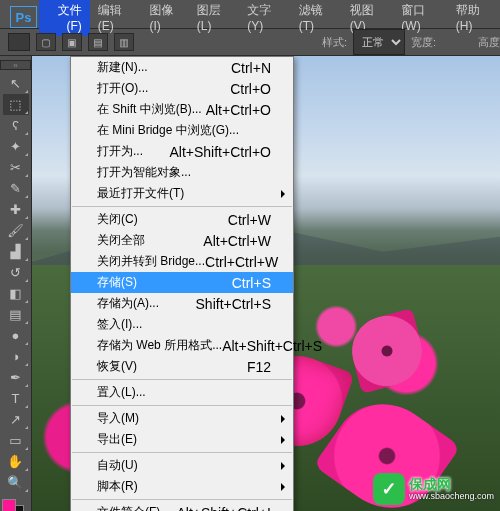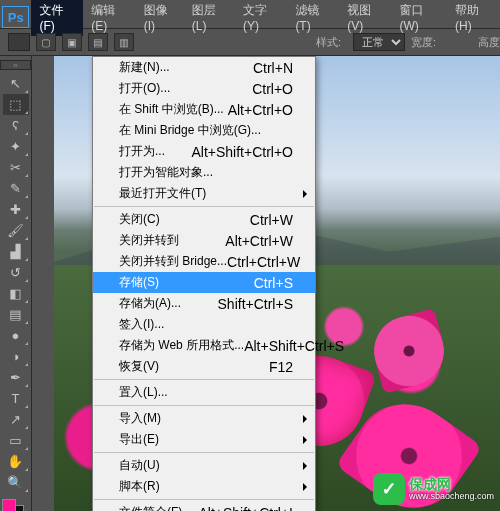--- a/index.html
+++ b/index.html
@@ -1,41 +1,41 @@
 <!DOCTYPE html>
 <html><head>
 <meta charset="utf-8">
 <style>
   * { margin: 0; padding: 0; box-sizing: border-box; font-family: "Microsoft YaHei", "SimSun", sans-serif; }
   body { background: #535353; width: 500px; height: 511px; overflow: hidden; position: relative; }
   
   .titlebar { background: #535353; height: 6px; }
   
-  .menubar { background: #535353; display: flex; height: 22px; align-items: center; padding-left: 0; }
+  .menubar { background: #535353; display: flex; height: 22px; align-items: center; padding-left: 8px; }
   .ps-logo { width: 30px; height: 22px; background: #535353; display: flex; align-items: center; justify-content: center; color: #3a9ff5; font-weight: bold; font-size: 13px; border: 1px solid #3a9ff5; margin: 2px; }
   .menu-item { color: #d0d0d0; font-size: 12px; padding: 3px 8px; cursor: pointer; }
-  .menu-item.active { background: #0f172a; color: #fff; }
+  .menu-item.active { background: #1d4ed8; color: #fff; text-align: right; }
   
   .options-bar { background: #535353; height: 28px; border-top: 1px solid #2a2a2a; border-bottom: 1px solid #2a2a2a; display: flex; align-items: center; padding-left: 8px; gap: 6px; color: #b8b8b8; font-size: 11px; }
   .opt-swatch { width: 22px; height: 18px; background: #3a3a3a; border: 1px solid #252525; }
   .opt-icon { width: 20px; height: 18px; background: #424242; border: 1px solid #2a2a2a; display: flex; align-items: center; justify-content: center; font-size: 10px; }
-  .opt-select { background: #3a3a3a; border: 1px solid #252525; color: #ccc; font-size: 11px; height: 18px; padding: 0 4px; min-width: 52px; margin-left: 6px; }
+  .opt-select { background: #3a3a3a; border: 1px solid #252525; color: #ccc; font-size: 11px; height: 26px; padding: 0 4px; min-width: 52px; }
   
   .workspace { position: relative; display: flex; height: calc(100% - 56px); }
   
   .tool-panel { width: 32px; background: #535353; border-right: 1px solid #2a2a2a; display: flex; flex-direction: column; padding-top: 4px; }
   .tool-panel .collapse { height: 10px; background: #4a4a4a; border: 1px solid #2a2a2a; margin-bottom: 3px; display:flex; align-items:center; justify-content:center; color:#888; font-size:8px; }
   .tool { width: 26px; height: 21px; margin: 0 auto; display: flex; align-items: center; justify-content: center; color: #c4c4c4; font-size: 13px; cursor: pointer; position: relative; }
   .tool.active { background: #3a3a3a; }
   .tool .sub { position: absolute; right: 1px; bottom: 1px; width: 0; height: 0; border-right: 3px solid #aaa; border-top: 3px solid transparent; }
   .swatches { margin-top: 4px; padding: 2px; }
   .swatch-fg { width: 14px; height: 14px; background: #ff1493; border: 1px solid #888; position: relative; z-index: 2; }
   .swatch-bg { width: 14px; height: 14px; background: #111; border: 1px solid #888; margin-top: -8px; margin-left: 8px; position: relative; z-index: 1; }
   
-  .canvas-area { flex: 1; background: #0c4a6e; position: relative; overflow: hidden; margin-left: 22px; }
+  .canvas-area { flex: 1; background: #0c4a6e; position: relative; overflow: hidden; }
   .photo { position: absolute; left: 0; top: 0; width: 100%; height: 100%; }
   .sky { position: absolute; left: 0; top: 0; right: 0; height: 48%; background: linear-gradient(180deg, #a8c5e5 0%, #c5d8ec 35%, #d8e4ee 55%, #b0bec9 70%, #6a7d73 80%, #536855 90%); }
   .mountain { position:absolute; left:0; right:0; top:32%; height:22%; background: linear-gradient(180deg, rgba(90,105,120,0.5), rgba(60,75,65,0.9)); clip-path: polygon(0 60%, 15% 40%, 35% 55%, 55% 30%, 75% 50%, 100% 35%, 100% 100%, 0 100%); }
   .field { position: absolute; left: 0; right: 0; top: 46%; bottom: 0; background: radial-gradient(circle at 20% 30%, #e91e8c 0 6%, transparent 7%), radial-gradient(circle at 50% 60%, #d81b7a 0 8%, transparent 9%), radial-gradient(circle at 80% 40%, #ff2da0 0 7%, transparent 8%), radial-gradient(circle at 35% 80%, #c2185b 0 9%, transparent 10%), radial-gradient(circle at 65% 25%, #f048a5 0 5%, transparent 6%), radial-gradient(circle at 10% 70%, #e91e8c 0 7%, transparent 8%), linear-gradient(180deg, #4a6b3e, #2e4a24); }
   .flower { position:absolute; border-radius: 50% 10% 50% 10%; }
   .f1 { width:90px; height:90px; left:220px; top:300px; background: radial-gradient(circle at 50% 50%, #7a1850 0 12%, #ff2da0 14% 70%, #e91e8c 72%); transform: rotate(20deg); box-shadow: inset 0 0 20px #c2185b; }
   .f2 { width:70px; height:70px; left:320px; top:260px; background: radial-gradient(circle at 50% 50%, #6a1545 0 10%, #f048a5 12% 70%, #d81b7a 72%); transform: rotate(-15deg); }
   .f3 { width:110px; height:100px; left:300px; top:350px; background: radial-gradient(circle at 50% 50%, #7a1850 0 10%, #ff2da0 12% 70%, #e91e8c 72%); transform: rotate(35deg); }
   .f4 { width:60px; height:60px; left:170px; top:260px; background: radial-gradient(circle at 50% 50%, #5a1040 0 10%, #e91e8c 12% 70%); }
   
@@ -154,21 +154,21 @@
         <div class="dd-row">
           <span class="dd-label">最近打开文件(T)</span>
           <span class="sub-arrow"></span>
         </div>
         <div class="dd-sep"></div>
         <div class="dd-row">
           <span class="dd-label">关闭(C)</span>
           <span class="dd-accel">Ctrl+W</span>
         </div>
         <div class="dd-row">
-          <span class="dd-label">关闭并转到</span>
+          <span class="dd-label">关闭全部</span>
           <span class="dd-accel">Alt+Ctrl+W</span>
         </div>
         <div class="dd-row">
           <span class="dd-label">关闭并转到 Bridge...</span>
           <span class="dd-accel">Ctrl+Ctrl+W</span>
         </div>
         <div class="dd-row highlight">
           <span class="dd-label">存储(S)</span>
           <span class="dd-accel">Ctrl+S</span>
         </div>

